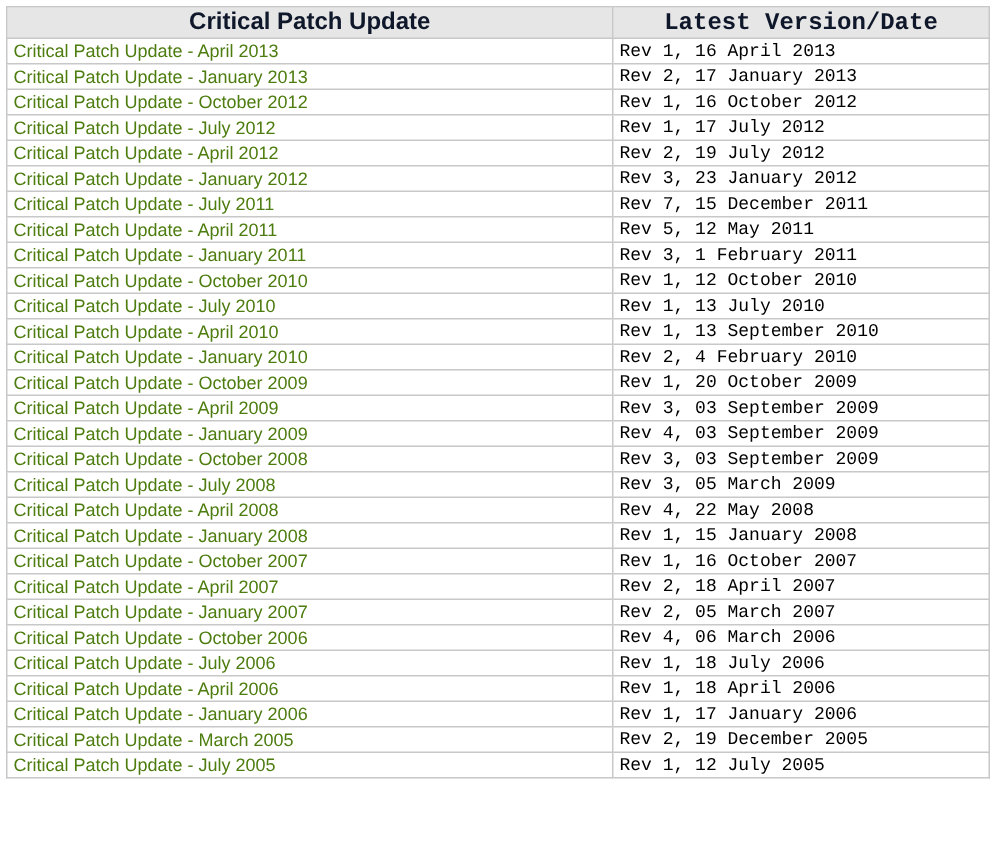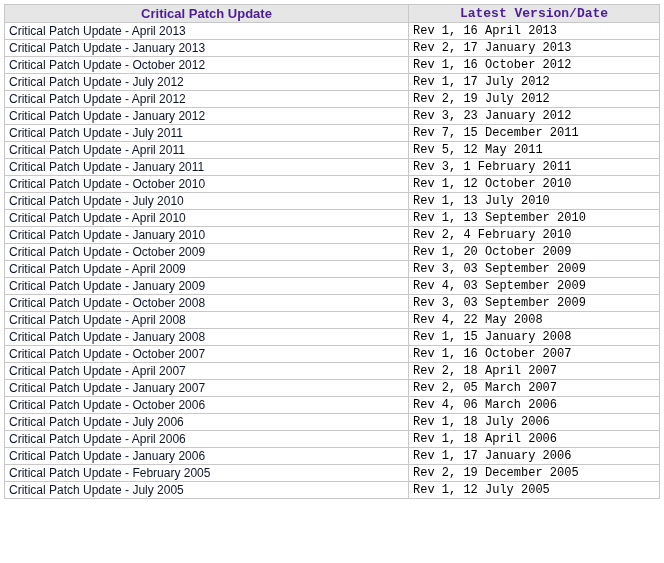--- a/index.html
+++ b/index.html
@@ -22,27 +22,27 @@
     border: 1px solid #c8c8c8;
     padding: 1px 4px;
     text-align: left;
     vertical-align: middle;
     height: 14px;
   }
   th {
     background: #e6e6e6;
     font-weight: bold;
     text-align: center;
-    font-size: 13px;
-    color: #4c1d95;
+    font-size: 16px;
+    color: #0f172a;
   }
   th:first-child, td:first-child { width: 62%; }
   th:last-child, td:last-child { width: 38%; font-family: Liberation Mono, monospace; }
   a {
-    color: #0f172a;
+    color: #4d7c0f;
     text-decoration: none;
   }
 </style>
 </head>
 <body>
 
 <table>
   <thead>
     <tr>
       <th>Critical Patch Update</th>
@@ -112,20 +112,24 @@
       </tr>
       <tr>
         <td><a href="#">Critical Patch Update - January 2009</a></td>
         <td>Rev 4, 03 September 2009</td>
       </tr>
       <tr>
         <td><a href="#">Critical Patch Update - October 2008</a></td>
         <td>Rev 3, 03 September 2009</td>
       </tr>
       <tr>
+        <td><a href="#">Critical Patch Update - July 2008</a></td>
+        <td>Rev 3, 05 March 2009</td>
+      </tr>
+      <tr>
         <td><a href="#">Critical Patch Update - April 2008</a></td>
         <td>Rev 4, 22 May 2008</td>
       </tr>
       <tr>
         <td><a href="#">Critical Patch Update - January 2008</a></td>
         <td>Rev 1, 15 January 2008</td>
       </tr>
       <tr>
         <td><a href="#">Critical Patch Update - October 2007</a></td>
         <td>Rev 1, 16 October 2007</td>
@@ -148,21 +152,21 @@
       </tr>
       <tr>
         <td><a href="#">Critical Patch Update - April 2006</a></td>
         <td>Rev 1, 18 April 2006</td>
       </tr>
       <tr>
         <td><a href="#">Critical Patch Update - January 2006</a></td>
         <td>Rev 1, 17 January 2006</td>
       </tr>
       <tr>
-        <td><a href="#">Critical Patch Update - February 2005</a></td>
+        <td><a href="#">Critical Patch Update - March 2005</a></td>
         <td>Rev 2, 19 December 2005</td>
       </tr>
       <tr>
         <td><a href="#">Critical Patch Update - July 2005</a></td>
         <td>Rev 1, 12 July 2005</td>
       </tr>
     </tbody>
 </table>
 
 </body></html>

